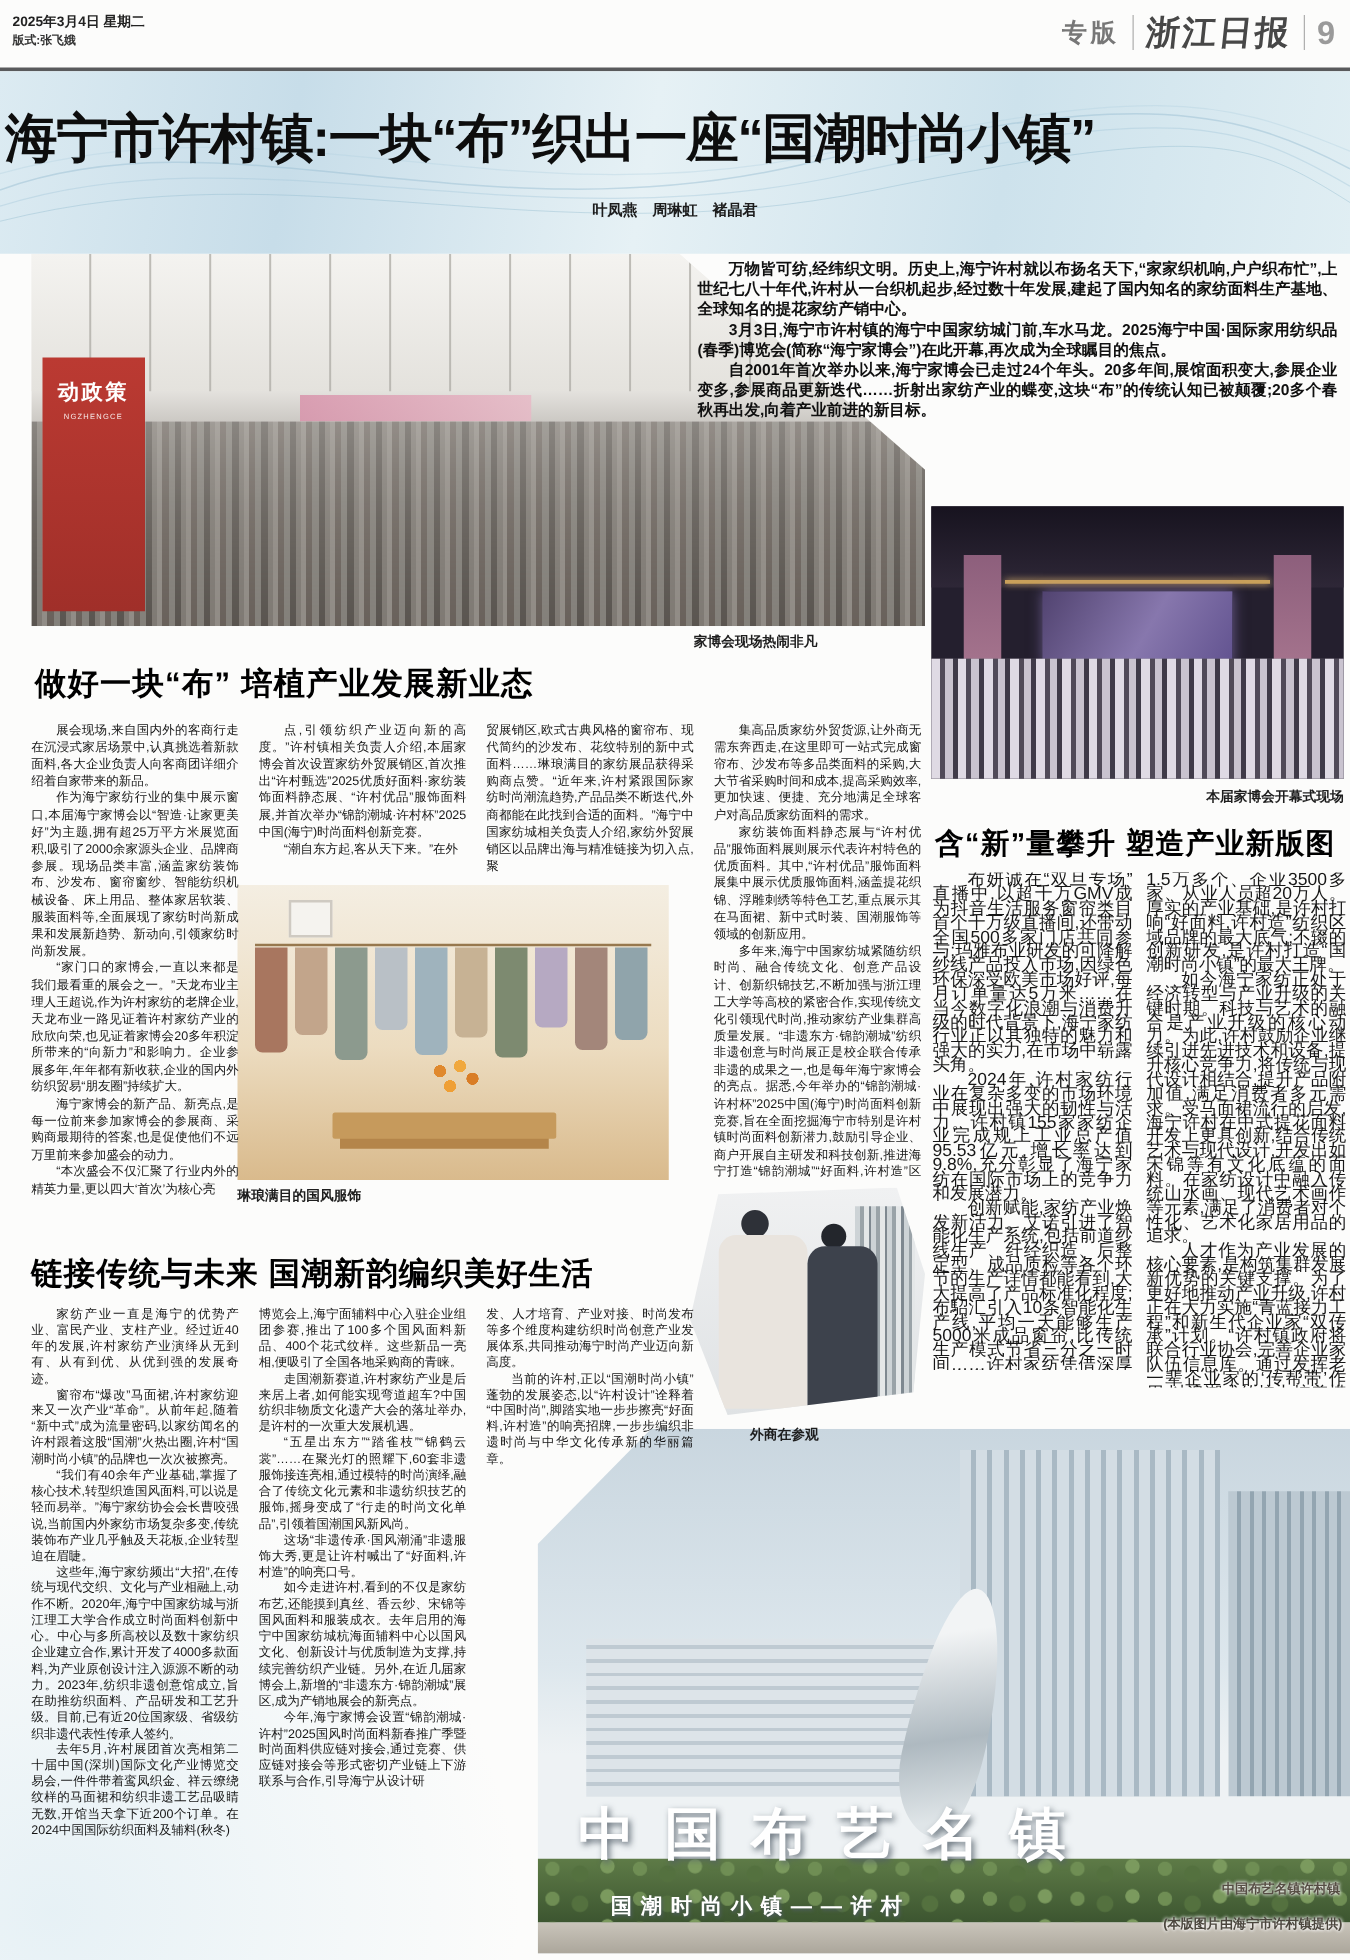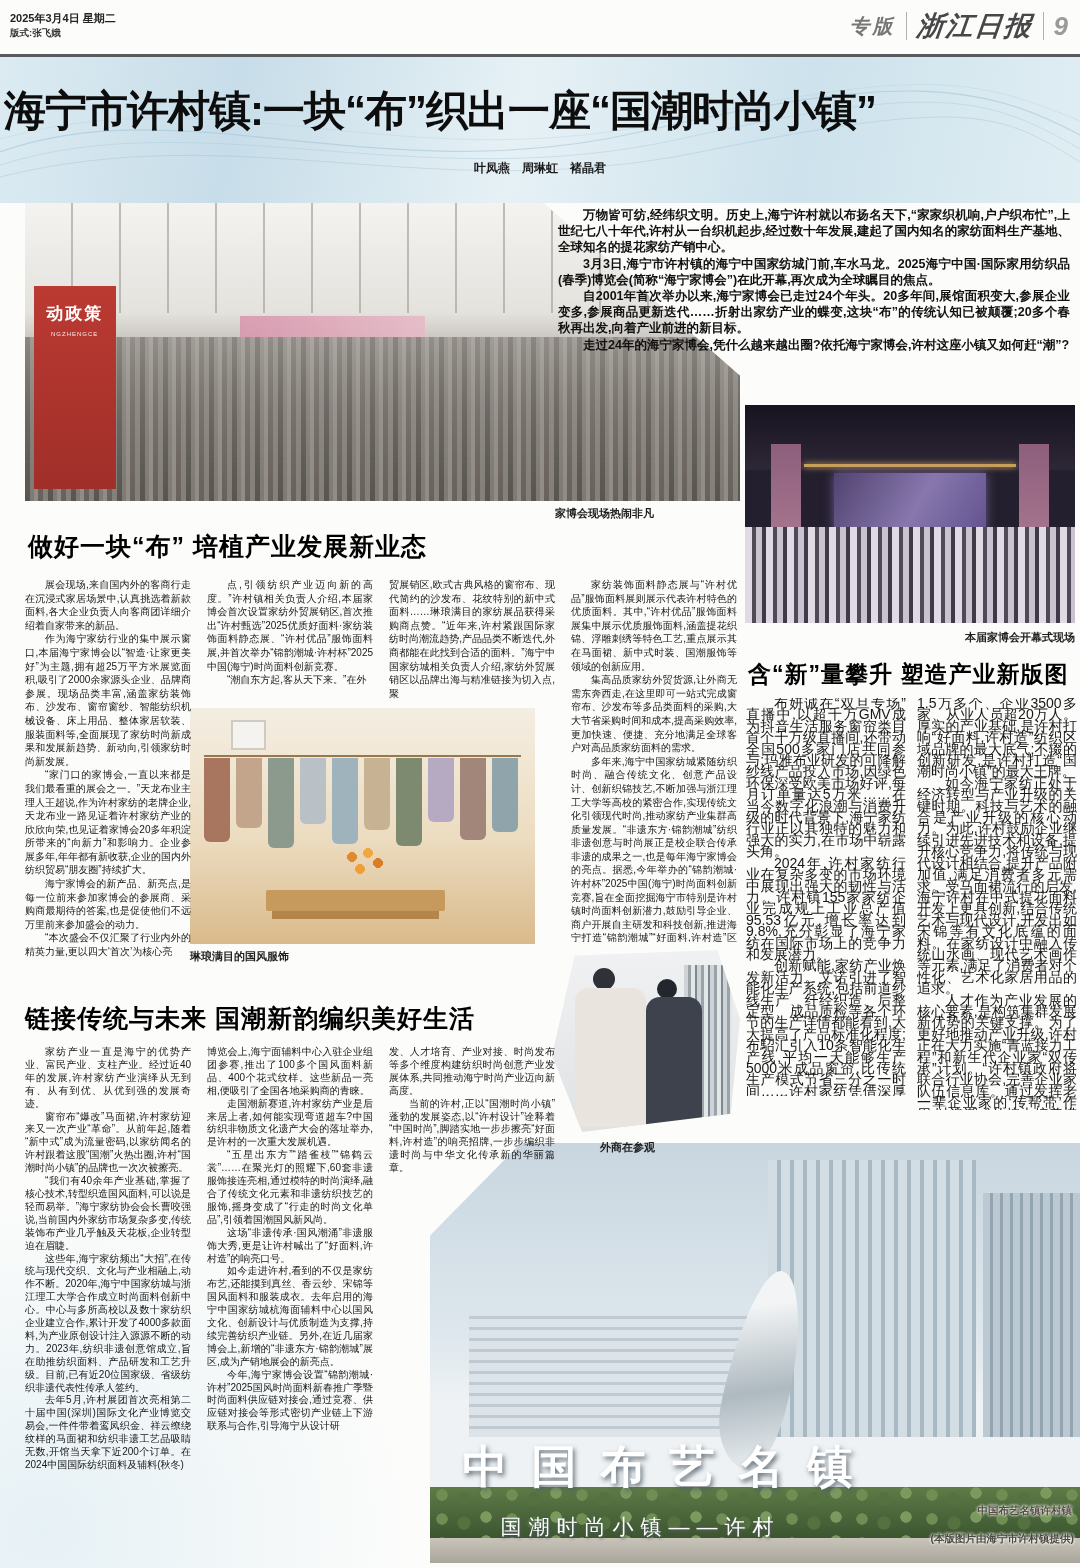--- a/index.html
+++ b/index.html
@@ -3,21 +3,21 @@
 <meta charset="utf-8">
 <style>
   * { margin:0; padding:0; box-sizing:border-box; }
   body { background:#e9e9e9; font-family:"Liberation Sans","DejaVu Sans",sans-serif; }
   #page { position:relative; width:1080px; height:1568px; margin:0 auto; background:#fcfcfb; overflow:hidden; color:#1a1a1a; }
 
   
   .date-block { position:absolute; left:10px; top:11px; line-height:1.3; }
   .date-line { font-size:11px; font-weight:bold; color:#222; }
   .credit-line { font-size:9.5px; font-weight:bold; color:#333; margin-top:2px; }
-  .masthead { position:absolute; right:12px; top:8px; display:flex; align-items:center; gap:10px;font-style:italic; }
+  .masthead { position:absolute; right:12px; top:8px; display:flex; align-items:center; gap:10px; }
   .edition-label { font-size:20px; font-weight:700; color:#777; letter-spacing:3px; }
   .mast-sep { width:1px; height:28px; background:#b0b0b0; }
   .paper-name { font-size:27px; font-weight:900; color:#474747; letter-spacing:2px; transform:skewX(-6deg); font-family:"Liberation Serif","DejaVu Serif",serif; }
   .page-num { font-size:26px; font-weight:700; color:#9a9a9a; }
   .top-rule { position:absolute; left:0; right:0; top:54px; height:3px; background:#595a5c; }
 
   
   .banner { position:absolute; left:0; top:57px; width:1080px; height:146px;
     background:linear-gradient(100deg,#dcebf2 0%,#c7dde9 22%,#e6f1f5 48%,#cde2ec 74%,#e0eef3 100%); overflow:hidden; }
   .banner svg { position:absolute; inset:0; }
@@ -86,21 +86,21 @@
     background:linear-gradient(180deg,#c9d6df 0%,#dde7ed 45%,#eef2f4 62%); }
   .tw-tower1 { position:absolute; right:16%; top:4%; width:32%; height:66%;
     background:repeating-linear-gradient(90deg,#d3dde4 0 9px,#a9b9c4 9px 13px),linear-gradient(#cfd9e0,#b4c2cc); }
   .tw-tower2 { position:absolute; right:0; top:12%; width:15%; height:58%;
     background:repeating-linear-gradient(90deg,#bcc9d2 0 7px,#93a5b1 7px 10px); }
   .tw-low { position:absolute; left:6%; top:40%; width:44%; height:30%;
     background:repeating-linear-gradient(0deg,#dde4e9 0 8px,#bfcad2 8px 11px); }
   .tw-sculpt { position:absolute; left:46%; top:30%; width:10%; height:48%;
     background:linear-gradient(160deg,#f2f4f5 20%,#aeb9c0 60%,#dfe5e8 90%); border-radius:50% 50% 40% 60%/70% 60% 40% 30%; transform:rotate(12deg); }
   .tw-sign-main { position:absolute; left:5%; right:1%; top:70%; color:#fff; font-size:45px; font-weight:900; letter-spacing:24px; white-space:nowrap; text-shadow:2px 3px 5px rgba(80,92,102,.85); z-index:3; }
-  .tw-sign-sub { position:absolute; left:9%; top:88%; color:#fff; font-size:21px; font-weight:400; letter-spacing:7px; text-shadow:1px 2px 3px rgba(80,92,102,.9); z-index:3;margin-left:12px; }
+  .tw-sign-sub { position:absolute; left:9%; top:88%; color:#fff; font-size:17px; font-weight:700; letter-spacing:7px; text-shadow:1px 2px 3px rgba(80,92,102,.9); z-index:3; }
   .tw-hedge { position:absolute; left:0; bottom:6%; width:100%; height:12%;
     background:radial-gradient(circle 6px at 12px 8px,#6f8e54 90%,transparent),radial-gradient(circle 7px at 34px 12px,#54713f 90%,transparent),radial-gradient(circle 6px at 56px 6px,#7b9a5e 90%,transparent),linear-gradient(#5e7b47,#3c5530); background-size:70px 24px,70px 24px,70px 24px,100% 100%; }
   .tw-road { position:absolute; left:0; bottom:0; width:100%; height:6%; background:linear-gradient(#c9c4ba,#aba69b); }
   .town-cap1 { right:8px; top:1504px; color:#564e44; text-shadow:0 0 3px #fff,0 0 3px #fff; font-size:10.5px; }
   .town-cap2 { right:6px; top:1532px; color:#4c473e; text-shadow:0 0 3px #fff,0 0 3px #fff; font-size:10.5px; }
 
   .soft-wash { position:absolute; left:0; top:1180px; width:420px; height:388px;
     background:radial-gradient(ellipse at 10% 90%,rgba(190,220,235,.35),rgba(255,255,255,0) 70%); z-index:0; }
 </style>
 </head>
@@ -140,21 +140,20 @@
       <div class="big">动政策</div>
       <div class="small">NGZHENGCE</div>
     </div>
   </div>
   <div class="caption" style="left:555px; top:506px;">家博会现场热闹非凡</div>
 
   <div class="intro">
     <p class="para">万物皆可纺,经纬织文明。历史上,海宁许村就以布扬名天下,“家家织机响,户户织布忙”,上世纪七八十年代,许村从一台织机起步,经过数十年发展,建起了国内知名的家纺面料生产基地、全球知名的提花家纺产销中心。</p>
     <p class="para">3月3日,海宁市许村镇的海宁中国家纺城门前,车水马龙。2025海宁中国·国际家用纺织品(春季)博览会(简称“海宁家博会”)在此开幕,再次成为全球瞩目的焦点。</p>
     <p class="para">自2001年首次举办以来,海宁家博会已走过24个年头。20多年间,展馆面积变大,参展企业变多,参展商品更新迭代……折射出家纺产业的蝶变,这块“布”的传统认知已被颠覆;20多个春秋再出发,向着产业前进的新目标。</p>
-    <p class="para">走过24年的海宁家博会,凭什么越来越出圈?依托海宁家博会,许村这座小镇又如何赶“潮”?</p>
   </div>
 
   <div class="photo opening-photo">
     <div class="op-ceiling"></div>
     <div class="op-lightbar"></div>
     <div class="op-screen"></div>
     <div class="op-pillar" style="left:8%;"></div>
     <div class="op-pillar" style="right:8%;"></div>
     <div class="op-audience"></div>
   </div>
@@ -169,22 +168,22 @@
     <p class="para">“本次盛会不仅汇聚了行业内外的精英力量,更以四大‘首次’为核心亮</p>
   </div>
   <div class="col body-a1" style="left:207px; top:578px; width:166px; height:126px;">
     <p class="para">点,引领纺织产业迈向新的高度。”许村镇相关负责人介绍,本届家博会首次设置家纺外贸展销区,首次推出“许村甄选”2025优质好面料·家纺装饰面料静态展、“许村优品”服饰面料展,并首次举办“锦韵潮城·许村杯”2025中国(海宁)时尚面料创新竞赛。</p>
     <p class="para">“潮自东方起,客从天下来。”在外</p>
   </div>
   <div class="col body-a1" style="left:389px; top:578px; width:166px; height:126px;">
     <p>贸展销区,欧式古典风格的窗帘布、现代简约的沙发布、花纹特别的新中式面料……琳琅满目的家纺展品获得采购商点赞。“近年来,许村紧跟国际家纺时尚潮流趋势,产品品类不断迭代,外商都能在此找到合适的面料。”海宁中国家纺城相关负责人介绍,家纺外贸展销区以品牌出海与精准链接为切入点,聚</p>
   </div>
   <div class="col body-a1" style="left:571px; top:578px; width:166px; height:364px;">
+    <p class="para">集高品质家纺外贸货源,让外商无需东奔西走,在这里即可一站式完成窗帘布、沙发布等多品类面料的采购,大大节省采购时间和成本,提高采购效率,更加快速、便捷、充分地满足全球客户对高品质家纺面料的需求。</p>
     <p class="para">家纺装饰面料静态展与“许村优品”服饰面料展则展示代表许村特色的优质面料。其中,“许村优品”服饰面料展集中展示优质服饰面料,涵盖提花织锦、浮雕刺绣等特色工艺,重点展示其在马面裙、新中式时装、国潮服饰等领域的创新应用。</p>
-    <p class="para">集高品质家纺外贸货源,让外商无需东奔西走,在这里即可一站式完成窗帘布、沙发布等多品类面料的采购,大大节省采购时间和成本,提高采购效率,更加快速、便捷、充分地满足全球客户对高品质家纺面料的需求。</p>
     <p class="para">多年来,海宁中国家纺城紧随纺织时尚、融合传统文化、创意产品设计、创新织锦技艺,不断加强与浙江理工大学等高校的紧密合作,实现传统文化引领现代时尚,推动家纺产业集群高质量发展。“非遗东方·锦韵潮城”纺织非遗创意与时尚展正是校企联合传承非遗的成果之一,也是每年海宁家博会的亮点。据悉,今年举办的“锦韵潮城·许村杯”2025中国(海宁)时尚面料创新竞赛,旨在全面挖掘海宁市特别是许村镇时尚面料创新潜力,鼓励引导企业、商户开展自主研发和科技创新,推进海宁打造“锦韵潮城”“好面料,许村造”区域品牌IP。</p>
   </div>
 
   <div class="photo guofeng-photo">
     <div class="gf-frame"></div>
     <div class="gf-rail"></div>
     <div class="gf-clothes">
       <div class="gf-item" style="height:84px;background:#a8765f;"></div>
       <div class="gf-item" style="height:70px;background:#c2a58b;"></div>
       <div class="gf-item" style="height:90px;background:#8c9a8e;"></div>

